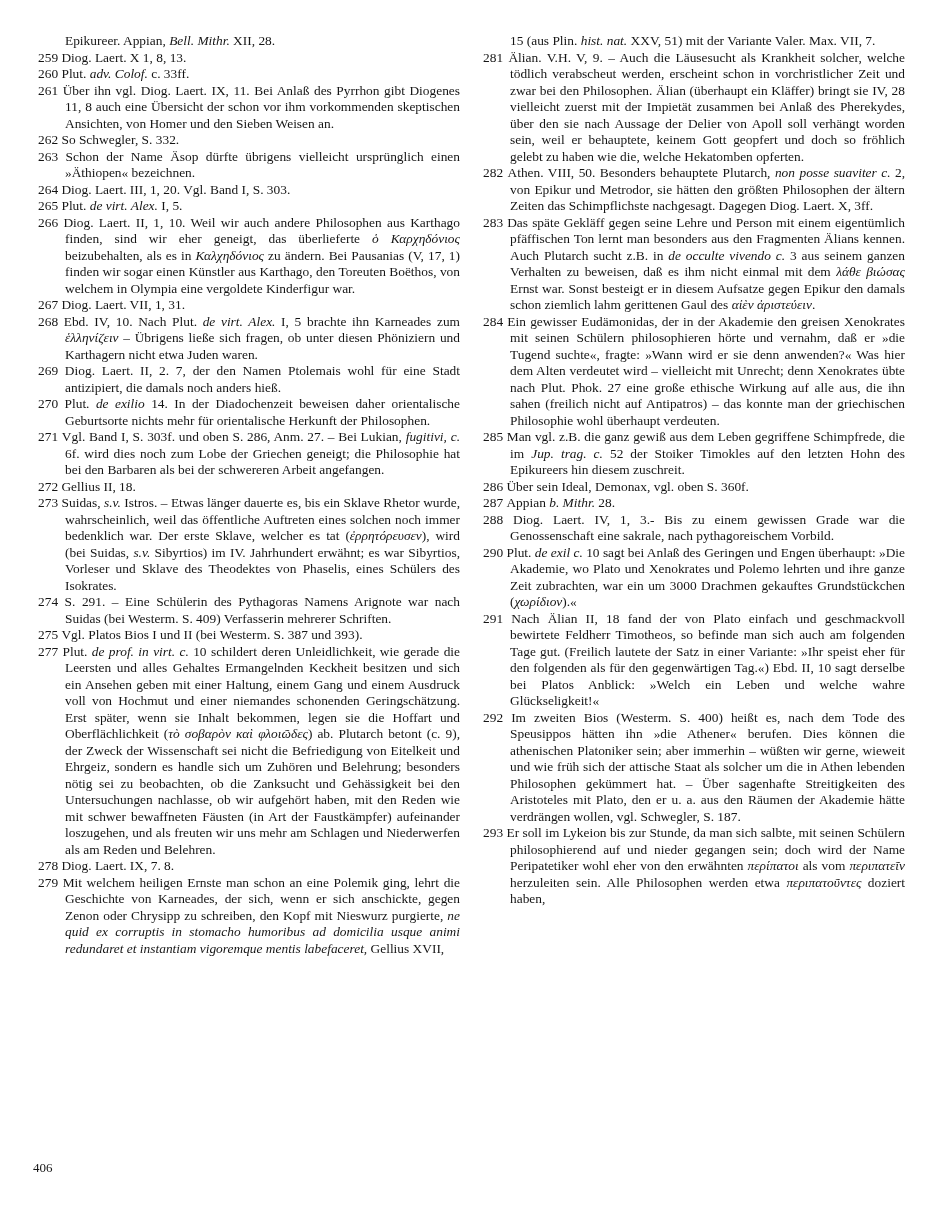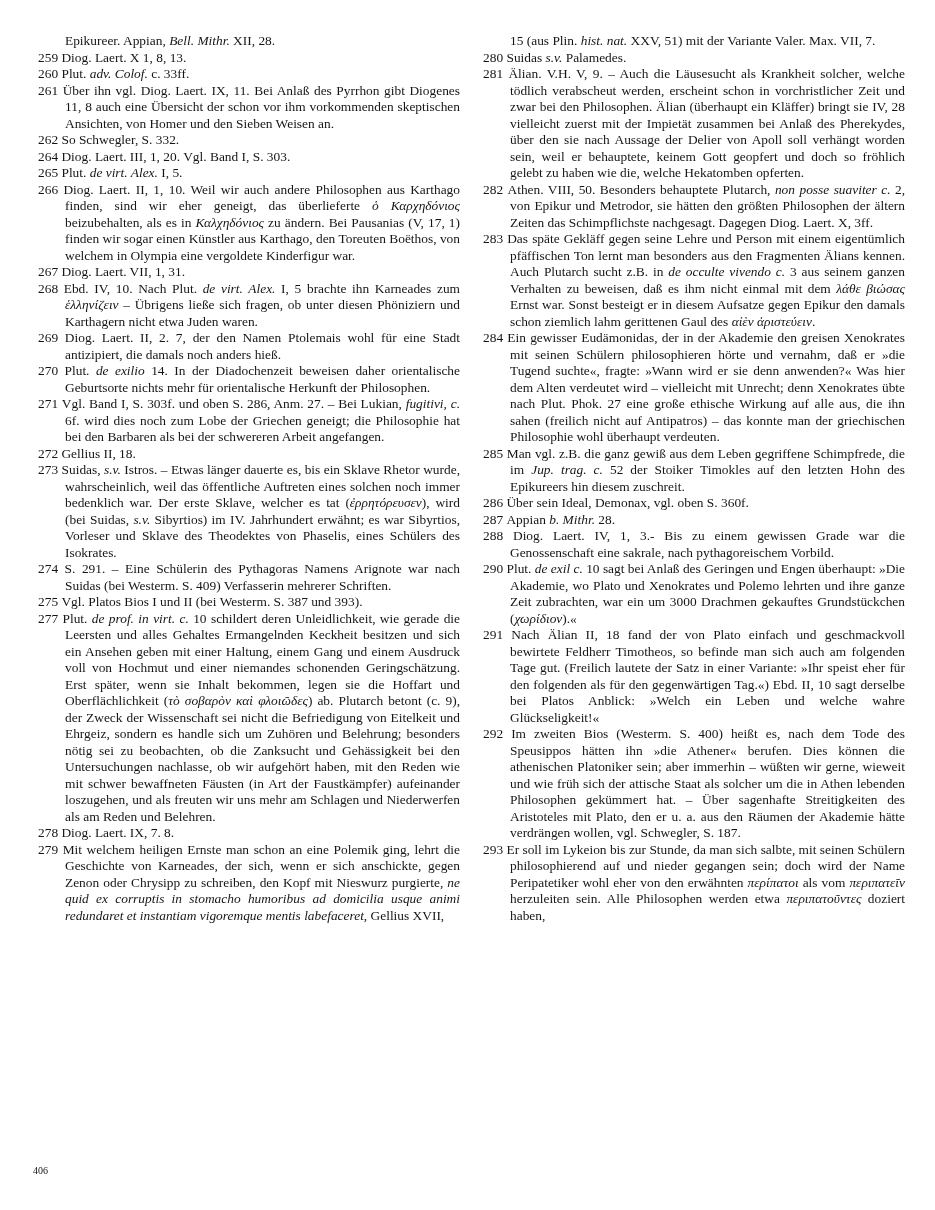--- a/index.html
+++ b/index.html
@@ -22,53 +22,53 @@
     text-align: justify;
     padding-left: 27px;
     text-indent: -27px;
   }
   .note.continuation { text-indent: 0; }
   .italic { font-style: italic; margin-top: 13px; }
   .page-number {
     position: absolute;
     left: 33px;
     bottom: 34px;
-    font-size: 10px;
+    font-size: 13px;
   }
 </style>
 </head>
 <body>
 
 <div class="page">
   <div class="columns">
     <div class="column">
         <p class="note continuation"><span>Epikureer. Appian, </span><span class="italic">Bell. Mithr.</span><span> XII, 28.</span></p>
         <p class="note"><span class="note-num">259&nbsp;</span><span>Diog. Laert. X 1, 8, 13.</span></p>
         <p class="note"><span class="note-num">260&nbsp;</span><span>Plut. </span><span class="italic">adv. Colof.</span><span> c. 33ff.</span></p>
         <p class="note"><span class="note-num">261&nbsp;</span><span>Über ihn vgl. Diog. Laert. IX, 11. Bei Anlaß des Pyrrhon gibt Diogenes 11, 8 auch eine Übersicht der schon vor ihm vorkommenden skeptischen Ansichten, von Homer und den Sieben Weisen an.</span></p>
         <p class="note"><span class="note-num">262&nbsp;</span><span>So Schwegler, S. 332.</span></p>
+        <p class="note"><span class="note-num">263&nbsp;</span><span>Schon der Name Äsop dürfte übrigens vielleicht ursprünglich einen »Äthiopen« bezeichnen.</span></p>
         <p class="note"><span class="note-num">264&nbsp;</span><span>Diog. Laert. III, 1, 20. Vgl. Band I, S. 303.</span></p>
         <p class="note"><span class="note-num">265&nbsp;</span><span>Plut. </span><span class="italic">de virt. Alex.</span><span> I, 5.</span></p>
         <p class="note"><span class="note-num">266&nbsp;</span><span>Diog. Laert. II, 1, 10. Weil wir auch andere Philosophen aus Karthago finden, sind wir eher geneigt, das überlieferte </span><span class="italic">ὁ Καρχηδόνιος</span><span> beizubehalten, als es in </span><span class="italic">Καλχηδόνιος</span><span> zu ändern. Bei Pausanias (V, 17, 1) finden wir sogar einen Künstler aus Karthago, den Toreuten Boëthos, von welchem in Olympia eine vergoldete Kinderfigur war.</span></p>
         <p class="note"><span class="note-num">267&nbsp;</span><span>Diog. Laert. VII, 1, 31.</span></p>
         <p class="note"><span class="note-num">268&nbsp;</span><span>Ebd. IV, 10. Nach Plut. </span><span class="italic">de virt. Alex.</span><span> I, 5 brachte ihn Karneades zum </span><span class="italic">ἑλληνίζειν</span><span> – Übrigens ließe sich fragen, ob unter diesen Phöniziern und Karthagern nicht etwa Juden waren.</span></p>
         <p class="note"><span class="note-num">269&nbsp;</span><span>Diog. Laert. II, 2. 7, der den Namen Ptolemais wohl für eine Stadt antizipiert, die damals noch anders hieß.</span></p>
         <p class="note"><span class="note-num">270&nbsp;</span><span>Plut. </span><span class="italic">de exilio</span><span> 14. In der Diadochenzeit beweisen daher orientalische Geburtsorte nichts mehr für orientalische Herkunft der Philosophen.</span></p>
         <p class="note"><span class="note-num">271&nbsp;</span><span>Vgl. Band I, S. 303f. und oben S. 286, Anm. 27. – Bei Lukian, </span><span class="italic">fugitivi, c.</span><span> 6f. wird dies noch zum Lobe der Griechen geneigt; die Philosophie hat bei den Barbaren als bei der schwereren Arbeit angefangen.</span></p>
         <p class="note"><span class="note-num">272&nbsp;</span><span>Gellius II, 18.</span></p>
         <p class="note"><span class="note-num">273&nbsp;</span><span>Suidas, </span><span class="italic">s.v.</span><span> Istros. – Etwas länger dauerte es, bis ein Sklave Rhetor wurde, wahrscheinlich, weil das öffentliche Auftreten eines solchen noch immer bedenklich war. Der erste Sklave, welcher es tat (</span><span class="italic">ἐρρητόρευσεν</span><span>), wird (bei Suidas, </span><span class="italic">s.v.</span><span> Sibyrtios) im IV. Jahrhundert erwähnt; es war Sibyrtios, Vorleser und Sklave des Theodektes von Phaselis, eines Schülers des Isokrates.</span></p>
         <p class="note"><span class="note-num">274&nbsp;</span><span>S. 291. – Eine Schülerin des Pythagoras Namens Arignote war nach Suidas (bei Westerm. S. 409) Verfasserin mehrerer Schriften.</span></p>
         <p class="note"><span class="note-num">275&nbsp;</span><span>Vgl. Platos Bios I und II (bei Westerm. S. 387 und 393).</span></p>
         <p class="note"><span class="note-num">277&nbsp;</span><span>Plut. </span><span class="italic">de prof. in virt. c.</span><span> 10 schildert deren Unleidlichkeit, wie gerade die Leersten und alles Gehaltes Ermangelnden Keckheit besitzen und sich ein Ansehen geben mit einer Haltung, einem Gang und einem Ausdruck voll von Hochmut und einer niemandes schonenden Geringschätzung. Erst später, wenn sie Inhalt bekommen, legen sie die Hoffart und Oberflächlichkeit (</span><span class="italic">τὸ σοβαρὸν καὶ φλοιῶδες</span><span>) ab. Plutarch betont (c. 9), der Zweck der Wissenschaft sei nicht die Befriedigung von Eitelkeit und Ehrgeiz, sondern es handle sich um Zuhören und Belehrung; besonders nötig sei zu beobachten, ob die Zanksucht und Gehässigkeit bei den Untersuchungen nachlasse, ob wir aufgehört haben, mit den Reden wie mit schwer bewaffneten Fäusten (in Art der Faustkämpfer) aufeinander loszugehen, und als freuten wir uns mehr am Schlagen und Niederwerfen als am Reden und Belehren.</span></p>
         <p class="note"><span class="note-num">278&nbsp;</span><span>Diog. Laert. IX, 7. 8.</span></p>
         <p class="note"><span class="note-num">279&nbsp;</span><span>Mit welchem heiligen Ernste man schon an eine Polemik ging, lehrt die Geschichte von Karneades, der sich, wenn er sich anschickte, gegen Zenon oder Chrysipp zu schreiben, den Kopf mit Nieswurz purgierte, </span><span class="italic">ne quid ex corruptis in stomacho humoribus ad domicilia usque animi redundaret et instantiam vigoremque mentis labefaceret,</span><span> Gellius XVII,</span></p>
       </div>
     <div class="column">
         <p class="note continuation"><span>15 (aus Plin. </span><span class="italic">hist. nat.</span><span> XXV, 51) mit der Variante Valer. Max. VII, 7.</span></p>
-        <p class="note"><span class="note-num">280&nbsp;</span><span>Suidas </span><span class="italic">s.v.</span><span> Palamedes.</span></p>
         <p class="note"><span class="note-num">281&nbsp;</span><span>Älian. V.H. V, 9. – Auch die Läusesucht als Krankheit solcher, welche tödlich verabscheut werden, erscheint schon in vorchristlicher Zeit und zwar bei den Philosophen. Älian (überhaupt ein Kläffer) bringt sie IV, 28 vielleicht zuerst mit der Impietät zusammen bei Anlaß des Pherekydes, über den sie nach Aussage der Delier von Apoll soll verhängt worden sein, weil er behauptete, keinem Gott geopfert und doch so fröhlich gelebt zu haben wie die, welche Hekatomben opferten.</span></p>
         <p class="note"><span class="note-num">282&nbsp;</span><span>Athen. VIII, 50. Besonders behauptete Plutarch, </span><span class="italic">non posse suaviter c.</span><span> 2, von Epikur und Metrodor, sie hätten den größten Philosophen der ältern Zeiten das Schimpflichste nachgesagt. Dagegen Diog. Laert. X, 3ff.</span></p>
         <p class="note"><span class="note-num">283&nbsp;</span><span>Das späte Gekläff gegen seine Lehre und Person mit einem eigentümlich pfäffischen Ton lernt man besonders aus den Fragmenten Älians kennen. Auch Plutarch sucht z.B. in </span><span class="italic">de occulte vivendo c.</span><span> 3 aus seinem ganzen Verhalten zu beweisen, daß es ihm nicht einmal mit dem </span><span class="italic">λάθε βιώσας</span><span> Ernst war. Sonst besteigt er in diesem Aufsatze gegen Epikur den damals schon ziemlich lahm gerittenen Gaul des </span><span class="italic">αἰὲν ἀριστεύειν</span><span>.</span></p>
         <p class="note"><span class="note-num">284&nbsp;</span><span>Ein gewisser Eudämonidas, der in der Akademie den greisen Xenokrates mit seinen Schülern philosophieren hörte und vernahm, daß er »die Tugend suchte«, fragte: »Wann wird er sie denn anwenden?« Was hier dem Alten verdeutet wird – vielleicht mit Unrecht; denn Xenokrates übte nach Plut. Phok. 27 eine große ethische Wirkung auf alle aus, die ihn sahen (freilich nicht auf Antipatros) – das konnte man der griechischen Philosophie wohl überhaupt verdeuten.</span></p>
         <p class="note"><span class="note-num">285&nbsp;</span><span>Man vgl. z.B. die ganz gewiß aus dem Leben gegriffene Schimpfrede, die im </span><span class="italic">Jup. trag. c.</span><span> 52 der Stoiker Timokles auf den letzten Hohn des Epikureers hin diesem zuschreit.</span></p>
         <p class="note"><span class="note-num">286&nbsp;</span><span>Über sein Ideal, Demonax, vgl. oben S. 360f.</span></p>
         <p class="note"><span class="note-num">287&nbsp;</span><span>Appian </span><span class="italic">b. Mithr.</span><span> 28.</span></p>
         <p class="note"><span class="note-num">288&nbsp;</span><span>Diog. Laert. IV, 1, 3.- Bis zu einem gewissen Grade war die Genossenschaft eine sakrale, nach pythagoreischem Vorbild.</span></p>
         <p class="note"><span class="note-num">290&nbsp;</span><span>Plut. </span><span class="italic">de exil c.</span><span> 10 sagt bei Anlaß des Geringen und Engen überhaupt: »Die Akademie, wo Plato und Xenokrates und Polemo lehrten und ihre ganze Zeit zubrachten, war ein um 3000 Drachmen gekauftes Grundstückchen (</span><span class="italic">χωρίδιον</span><span>).«</span></p>
         <p class="note"><span class="note-num">291&nbsp;</span><span>Nach Älian II, 18 fand der von Plato einfach und geschmackvoll bewirtete Feldherr Timotheos, so befinde man sich auch am folgenden Tage gut. (Freilich lautete der Satz in einer Variante: »Ihr speist eher für den folgenden als für den gegenwärtigen Tag.«) Ebd. II, 10 sagt derselbe bei Platos Anblick: »Welch ein Leben und welche wahre Glückseligkeit!«</span></p>

